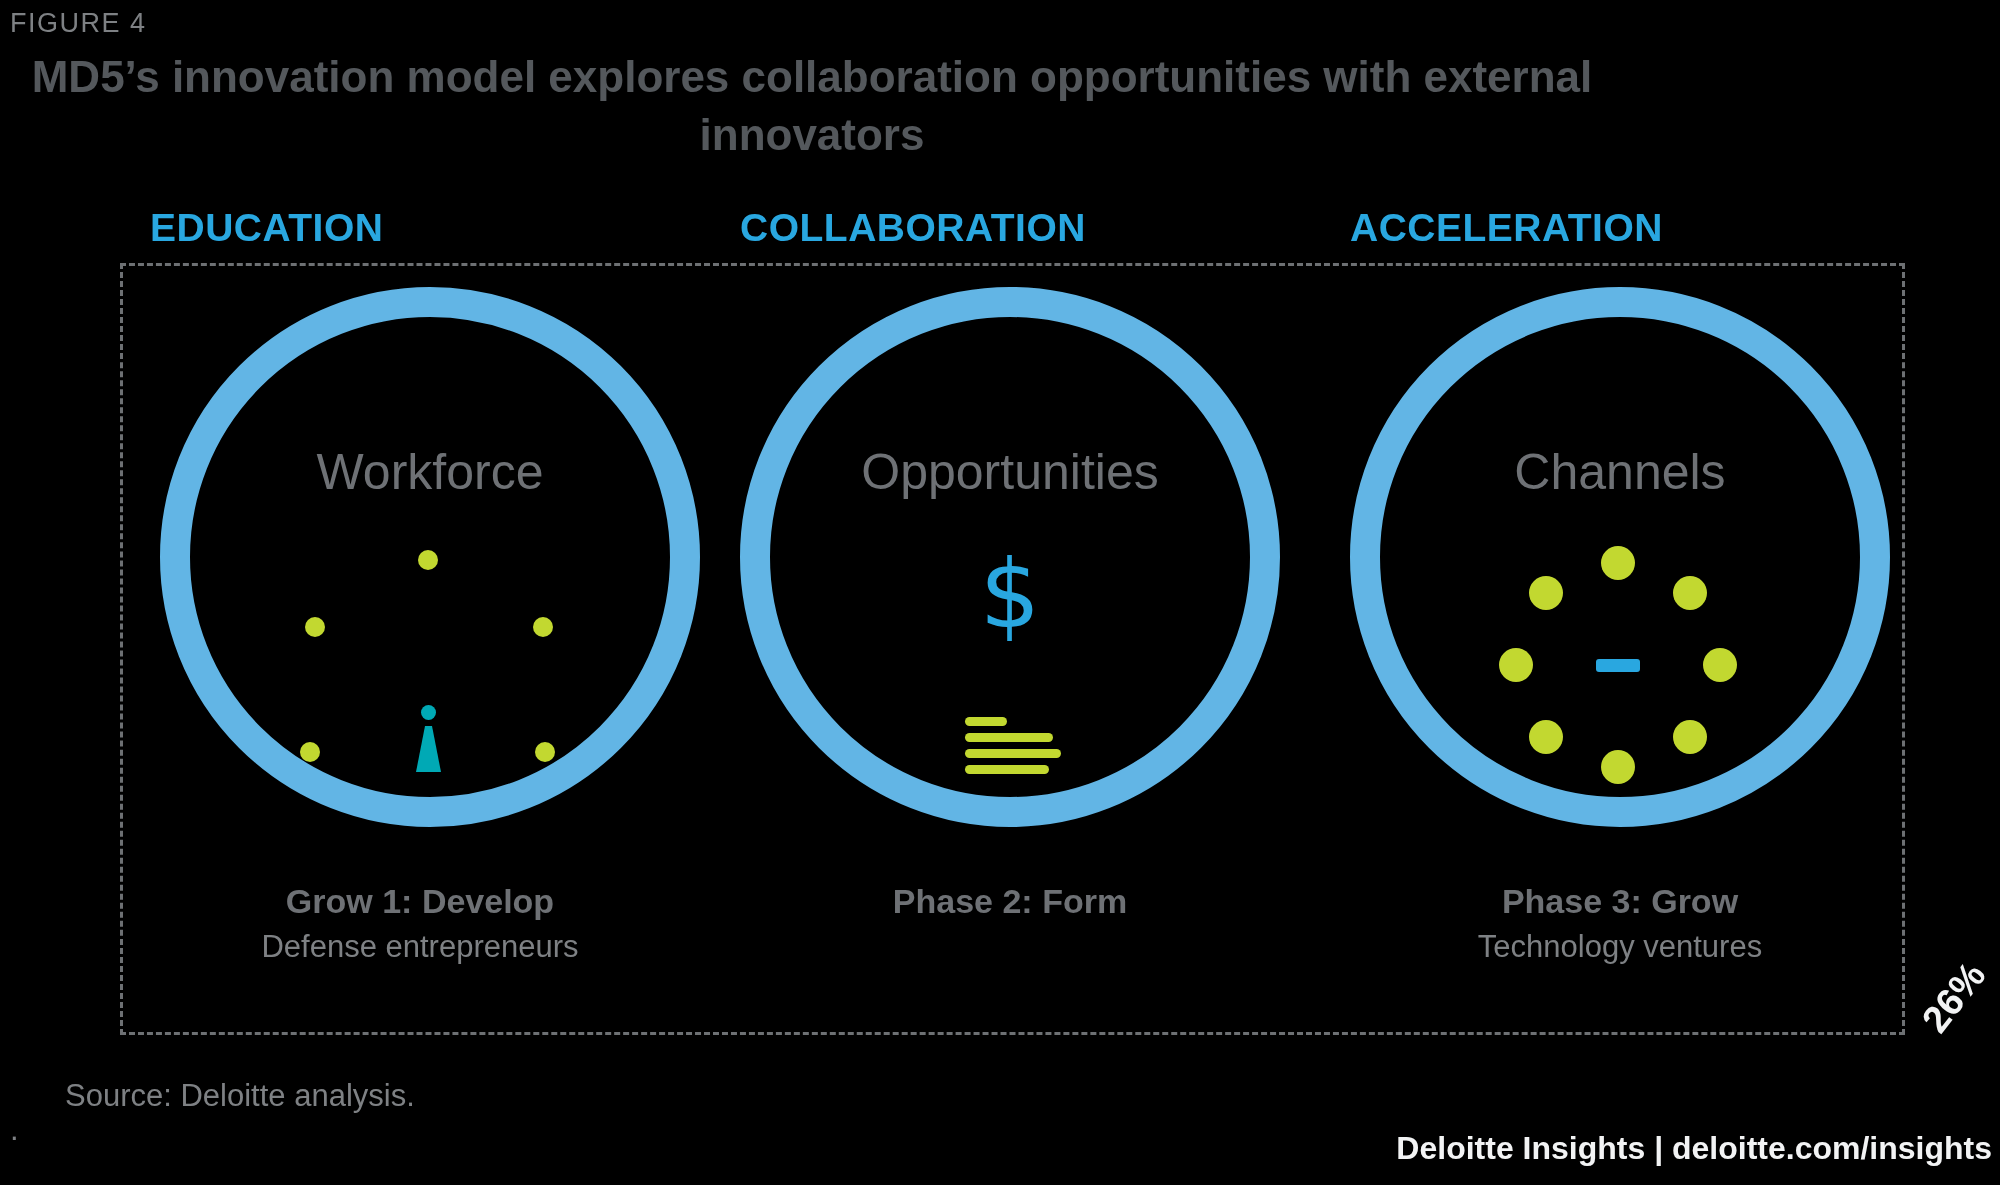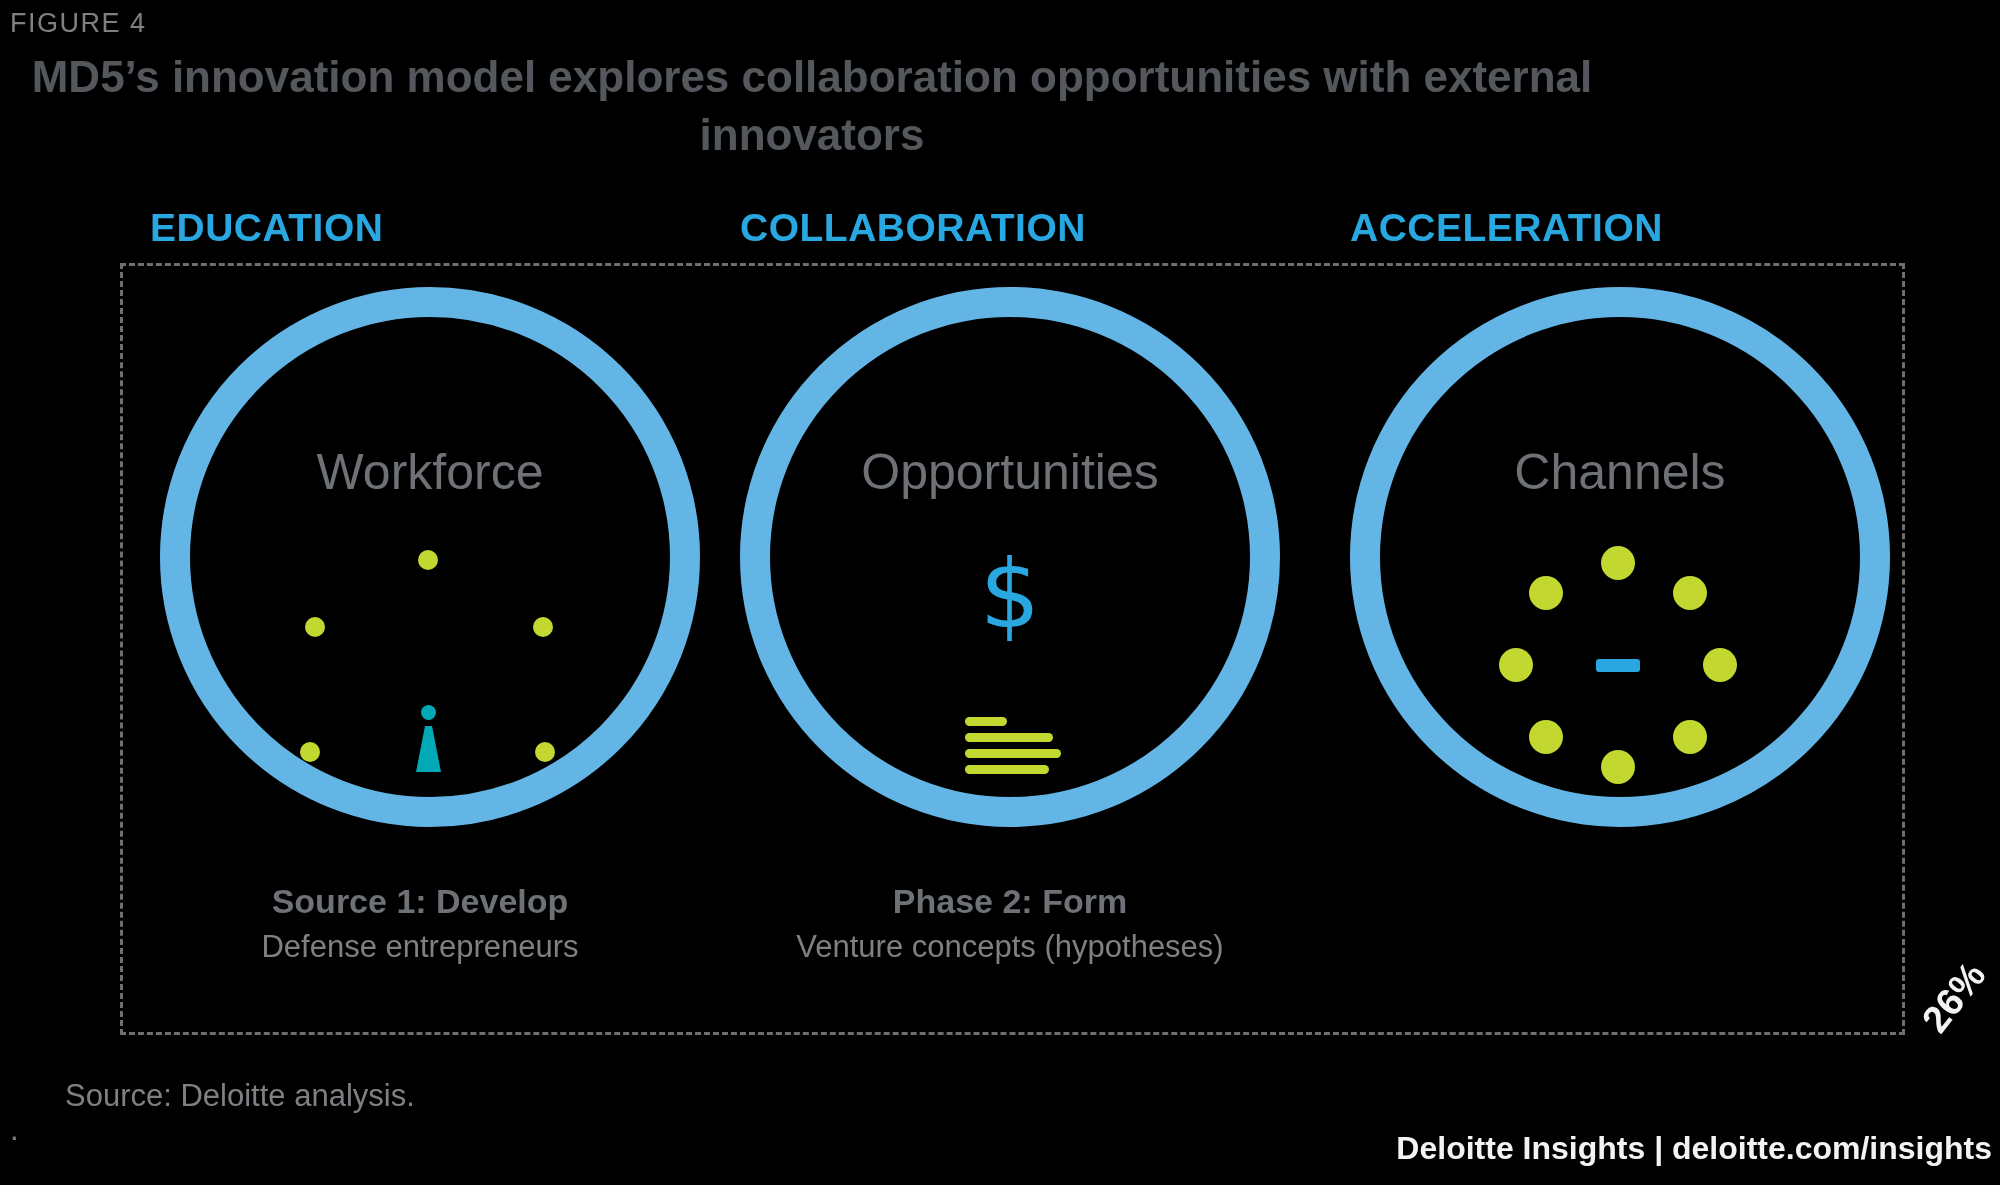--- a/index.html
+++ b/index.html
@@ -138,26 +138,29 @@
     <span class="dot lg" style="left:353px;top:361px"></span>
     <span class="dot lg" style="left:323px;top:433px"></span>
     <span class="dot lg" style="left:251px;top:463px"></span>
     <span class="dot lg" style="left:179px;top:433px"></span>
     <span class="dot lg" style="left:149px;top:361px"></span>
     <span class="dot lg" style="left:179px;top:289px"></span>
     <div class="minus-icon"></div>
   </div>
 
   <div class="phase-block" style="left:150px">
-    <div class="phase-title">Source 1: Develop</div>
+    <div class="phase-title">Grow 1: Develop</div>
     <div class="phase-subtitle">Defense entrepreneurs</div>
   </div>
   <div class="phase-block" style="left:740px">
     <div class="phase-title">Phase 2: Form</div>
-    <div class="phase-subtitle">Venture concepts (hypotheses)</div>
+  </div>
+  <div class="phase-block" style="left:1350px">
+    <div class="phase-title">Phase 3: Grow</div>
+    <div class="phase-subtitle">Technology ventures</div>
   </div>
 
   <div class="badge">26%</div>
 
   <div class="source">Source: Deloitte analysis.</div>
   <div class="source-period">.</div>
   <div class="footer">Deloitte Insights | deloitte.com/insights</div>
 
 </div>
 

